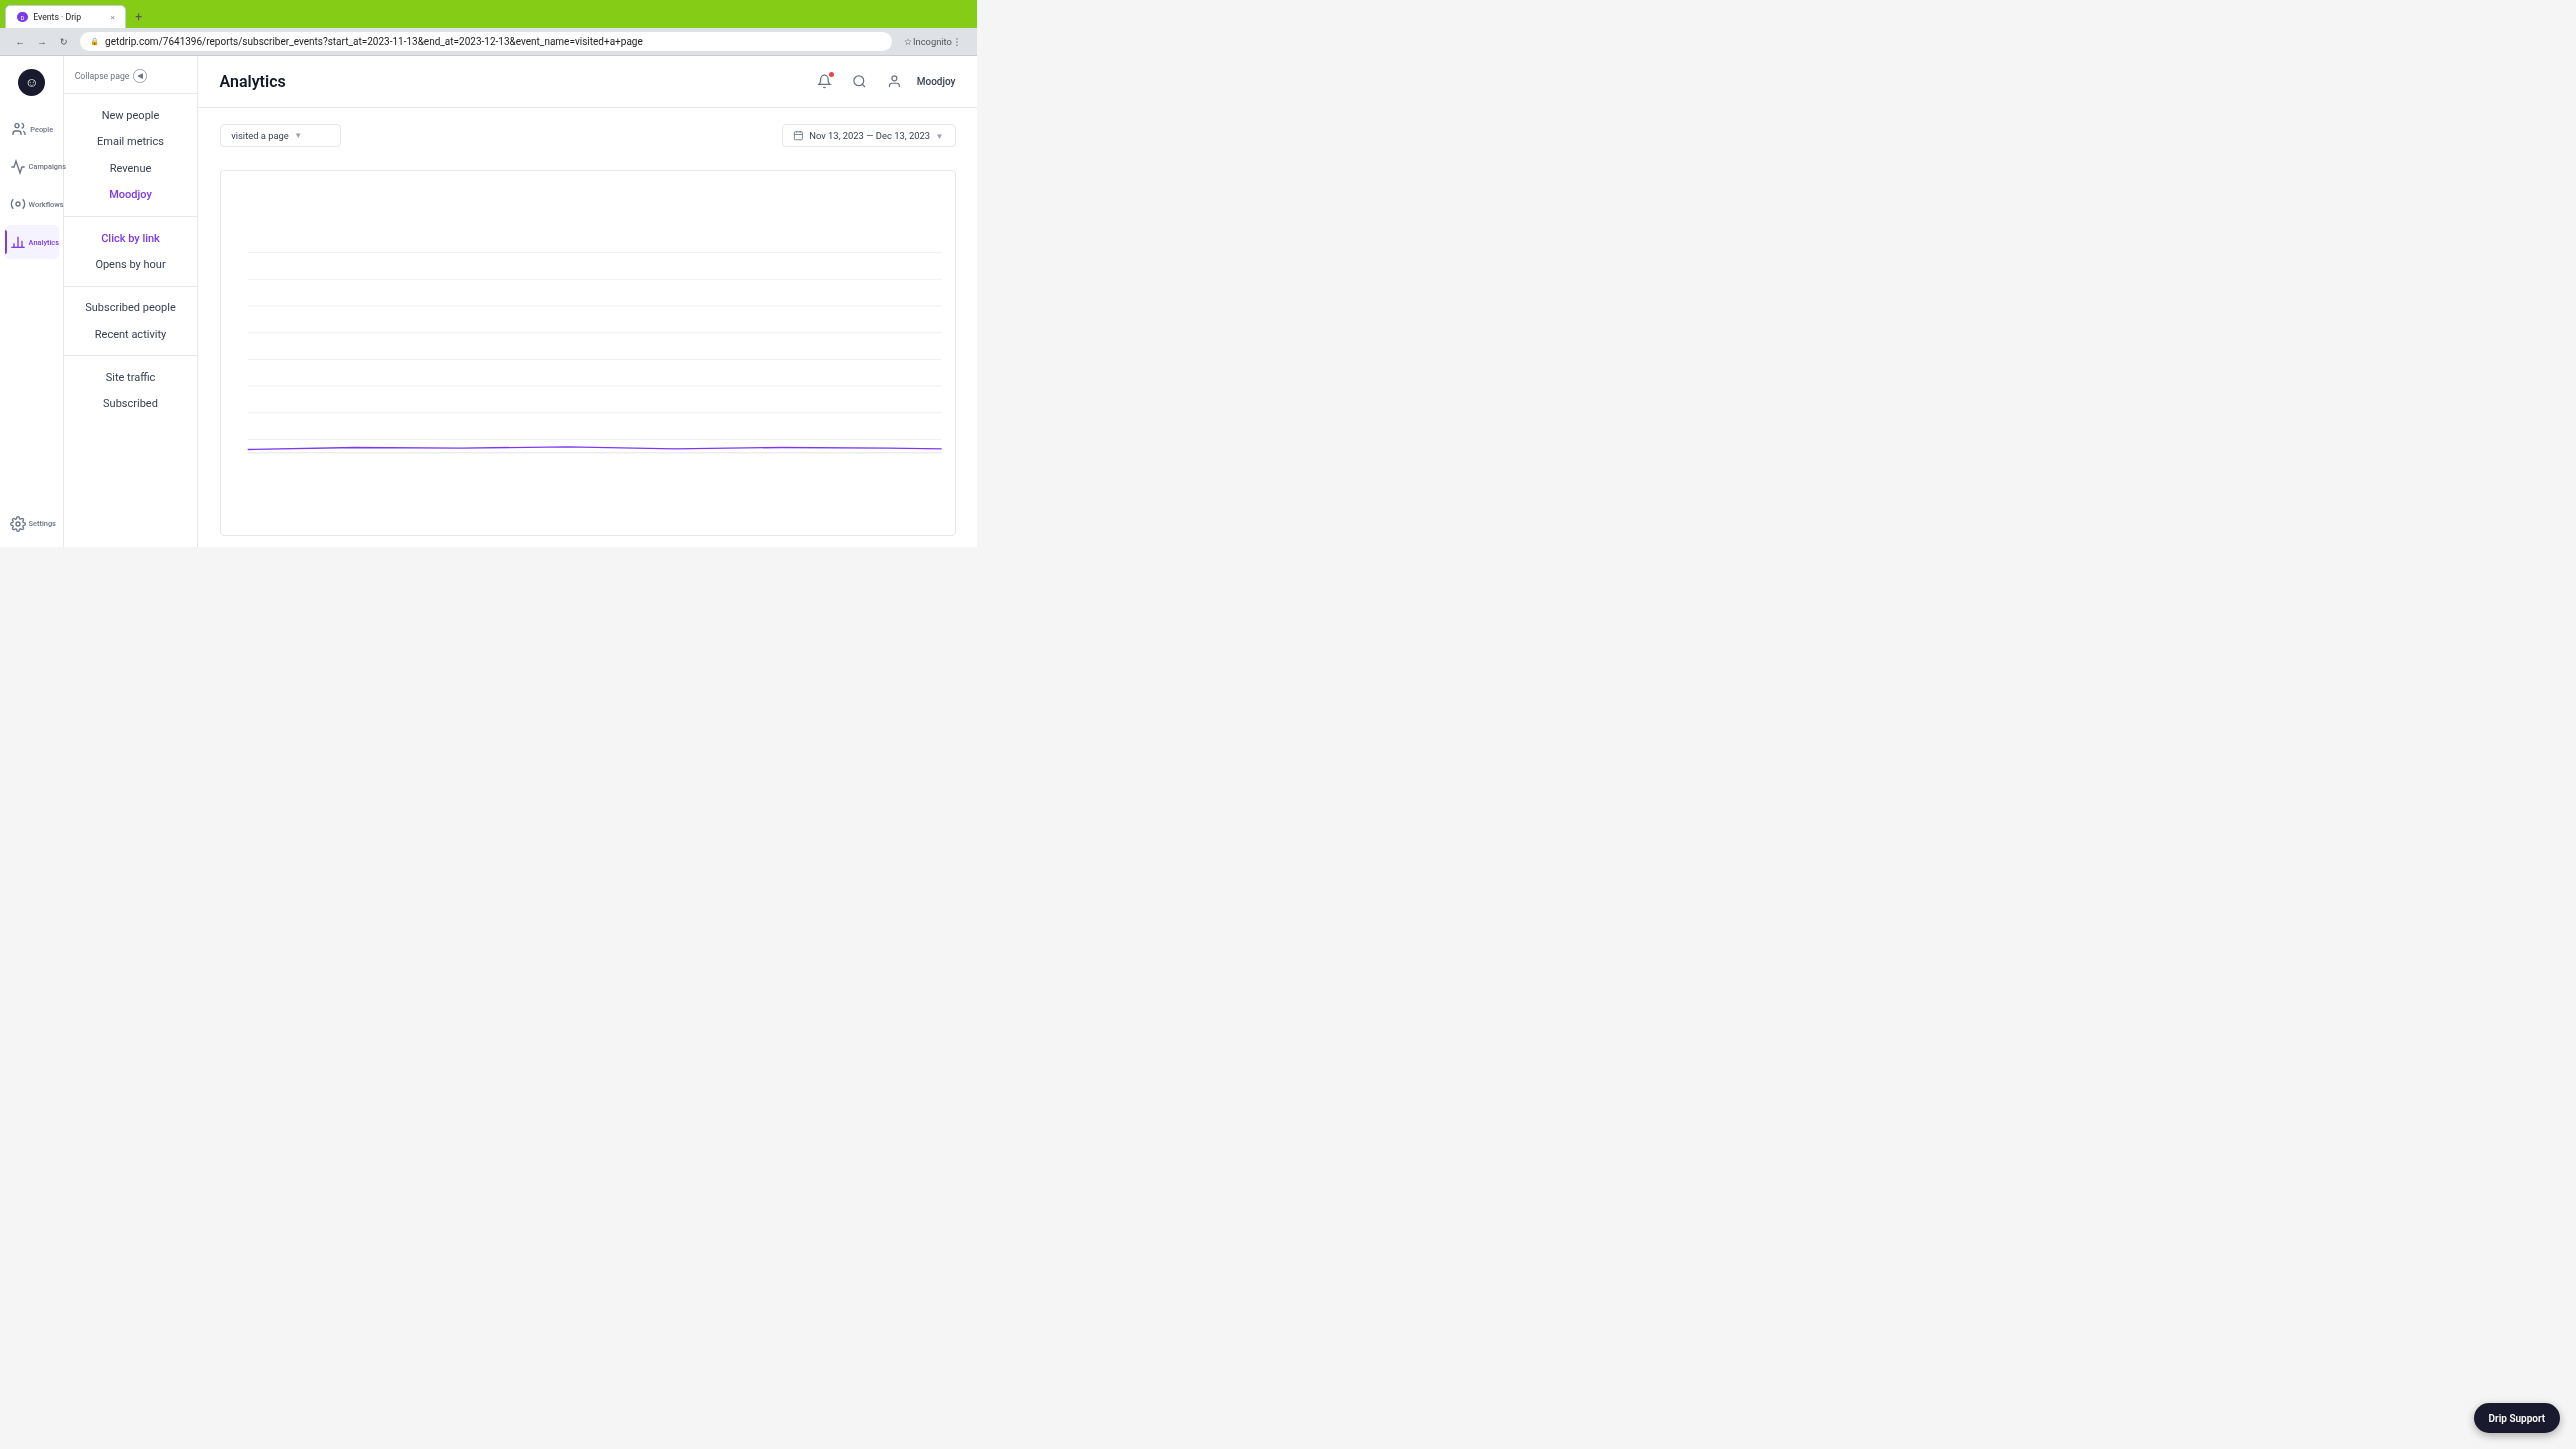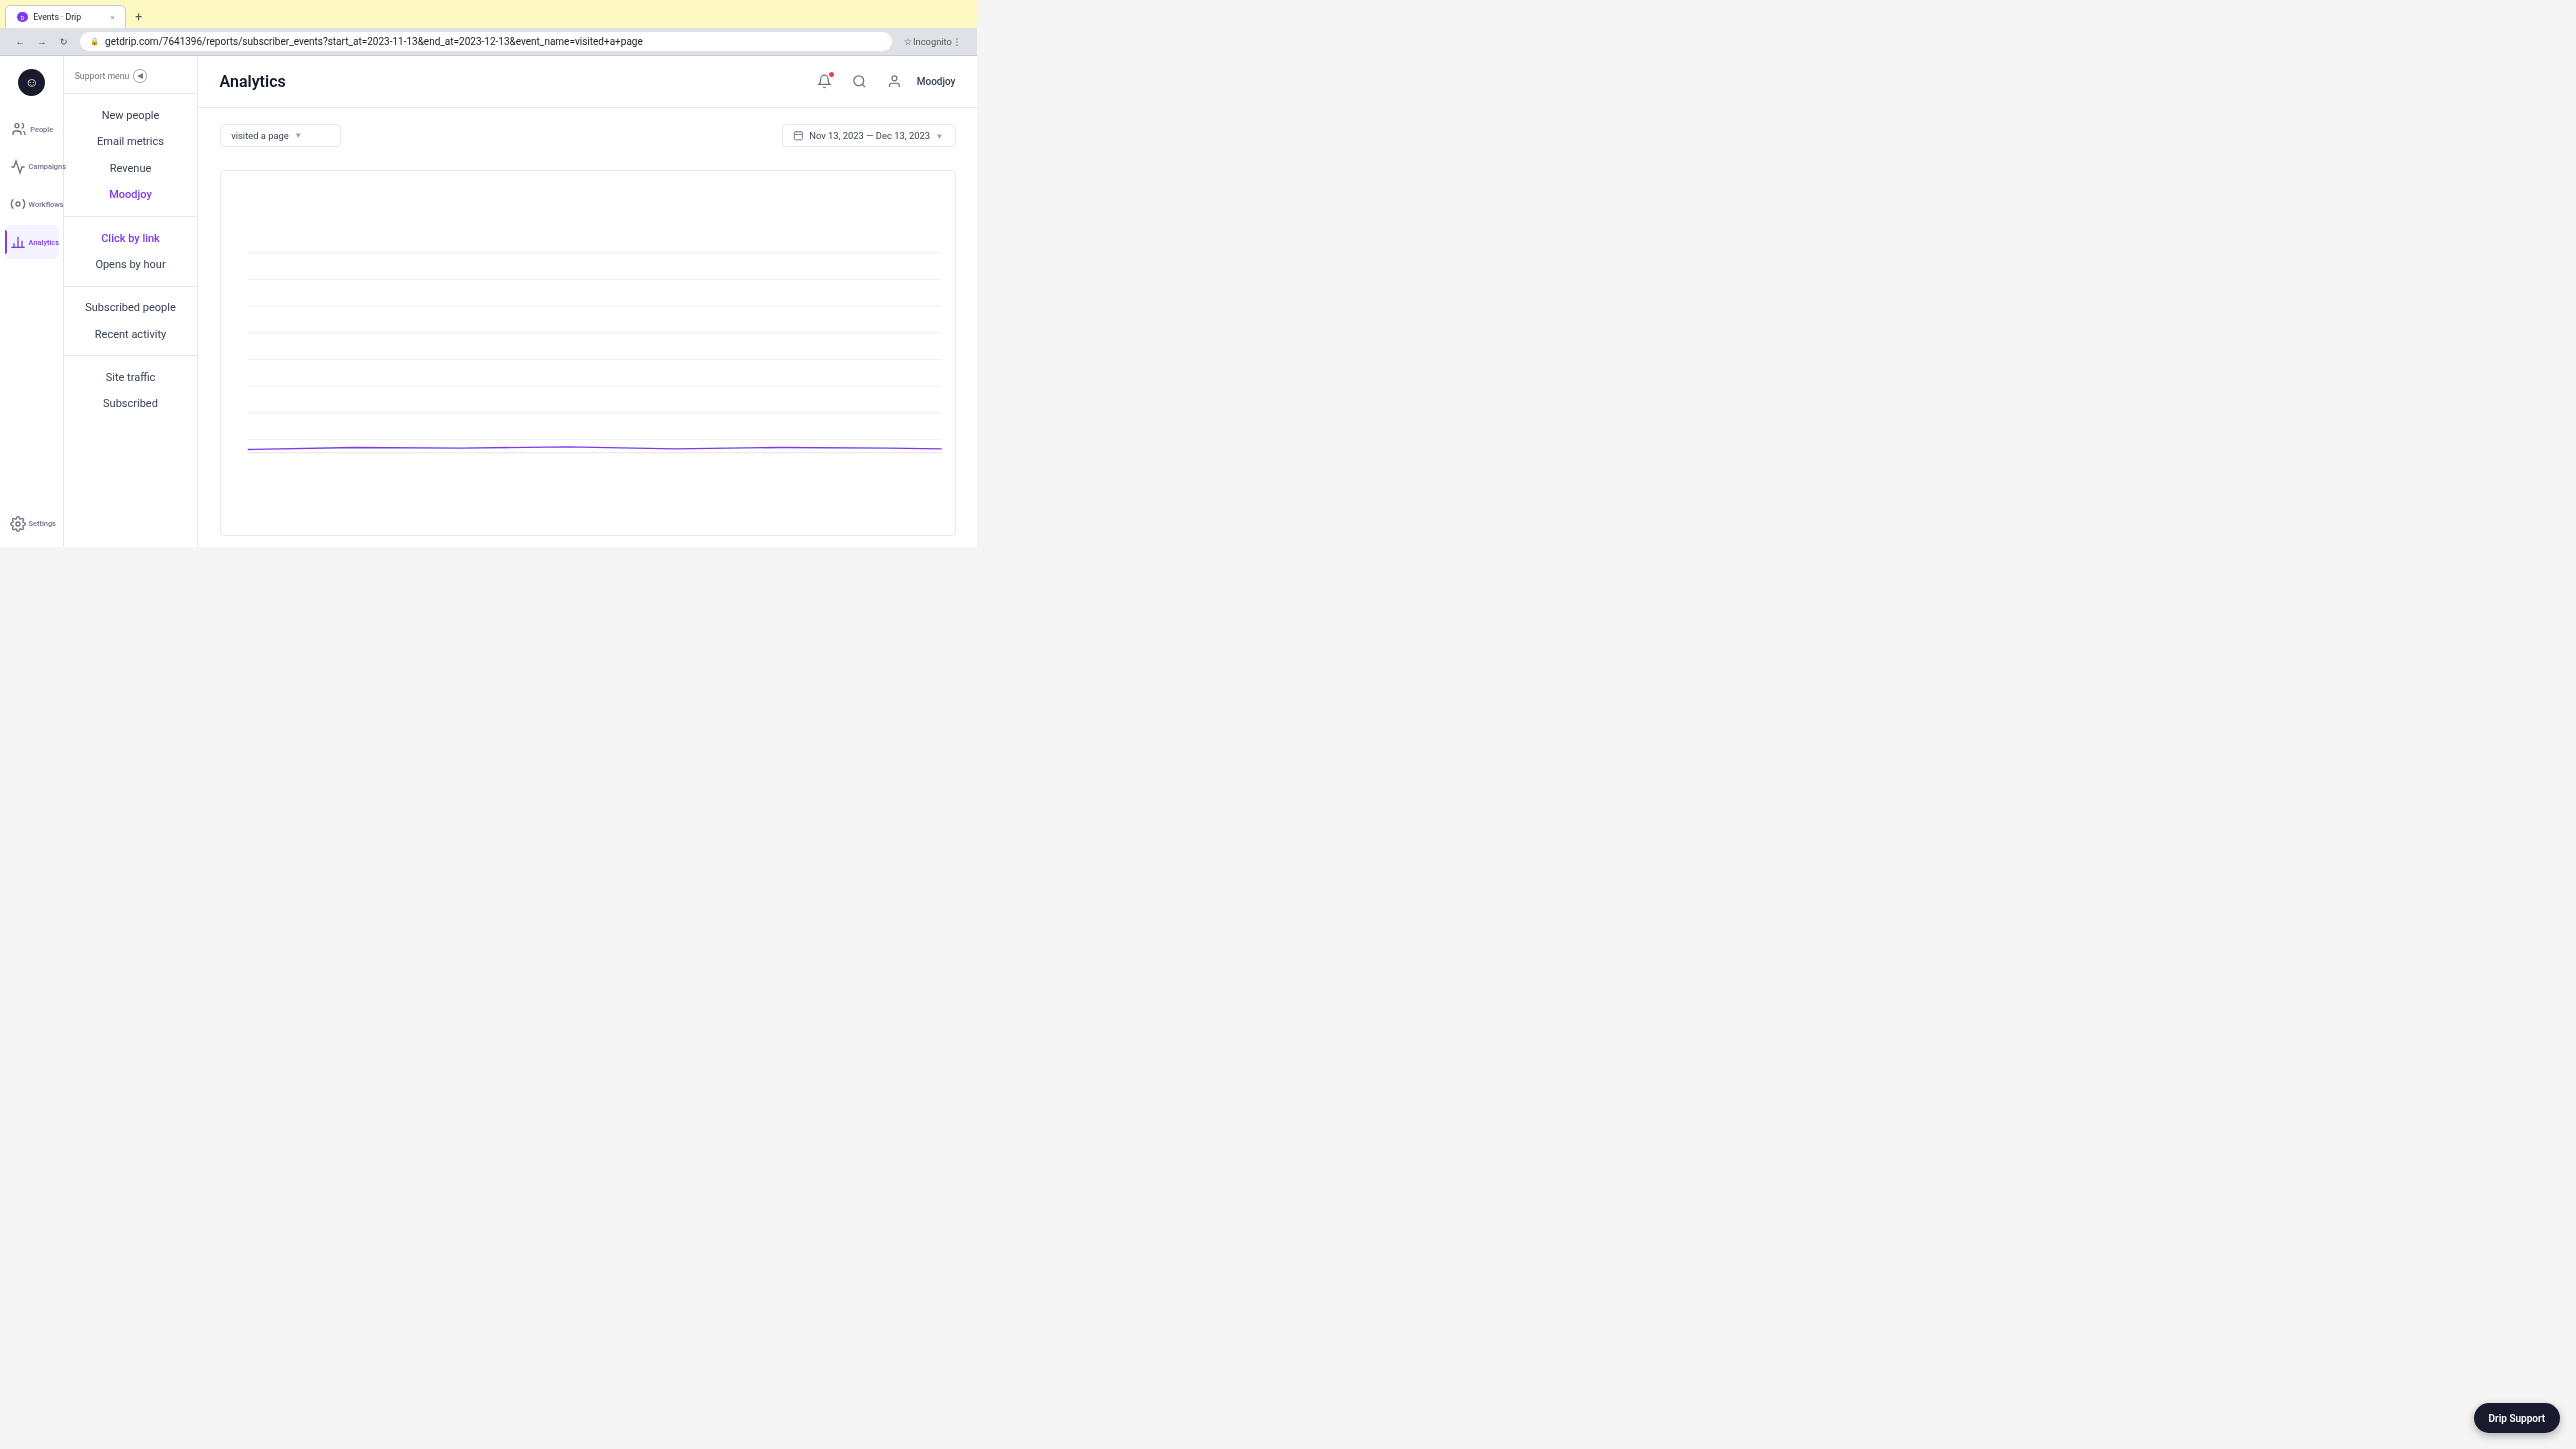--- a/index.html
+++ b/index.html
@@ -8,21 +8,21 @@
       background: #f5f5f5;
       width: 977px;
       height: 547px;
       overflow: hidden;
       font-size: 9.4px;
     }
 
     
     .browser-chrome {
       width: 100%;
-      background: #fef9c3;
+      background: #84cc16;
       border-bottom: 0.7px solid #c8cad0;
     }
     .tab-bar {
       display: flex;
       align-items: center;
       padding: 5.4px 5.4px 0;
       gap: 2.7px;
     }
     .tab {
       display: flex;
@@ -468,21 +468,21 @@
           <path d="M19.4 15a1.65 1.65 0 0 0 .33 1.82l.06.06a2 2 0 0 1-2.83 2.83l-.06-.06a1.65 1.65 0 0 0-1.82-.33 1.65 1.65 0 0 0-1 1.51V21a2 2 0 0 1-4 0v-.09A1.65 1.65 0 0 0 9 19.4a1.65 1.65 0 0 0-1.82.33l-.06.06a2 2 0 0 1-2.83-2.83l.06-.06A1.65 1.65 0 0 0 4.68 15a1.65 1.65 0 0 0-1.51-1H3a2 2 0 0 1 0-4h.09A1.65 1.65 0 0 0 4.6 9a1.65 1.65 0 0 0-.33-1.82l-.06-.06a2 2 0 0 1 2.83-2.83l.06.06A1.65 1.65 0 0 0 9 4.68a1.65 1.65 0 0 0 1-1.51V3a2 2 0 0 1 4 0v.09a1.65 1.65 0 0 0 1 1.51 1.65 1.65 0 0 0 1.82-.33l.06-.06a2 2 0 0 1 2.83 2.83l-.06.06A1.65 1.65 0 0 0 19.4 9a1.65 1.65 0 0 0 1.51 1H21a2 2 0 0 1 0 4h-.09a1.65 1.65 0 0 0-1.51 1z"></path>
         </svg>
       </div>
       <span class="icon-label">Settings</span>
     </div>
   </div>
 
   <div class="expanded-sidebar">
     <div class="sidebar-header">
       <div class="collapse-btn">
-        <span>Support menu</span>
+        <span>Collapse page</span>
         <div class="collapse-icon">◀</div>
       </div>
     </div>
 
     <div class="menu-section">
       <div class="menu-item">
         <span>New people</span>
       </div>
       <div class="menu-item">
         <span>Email metrics</span>

